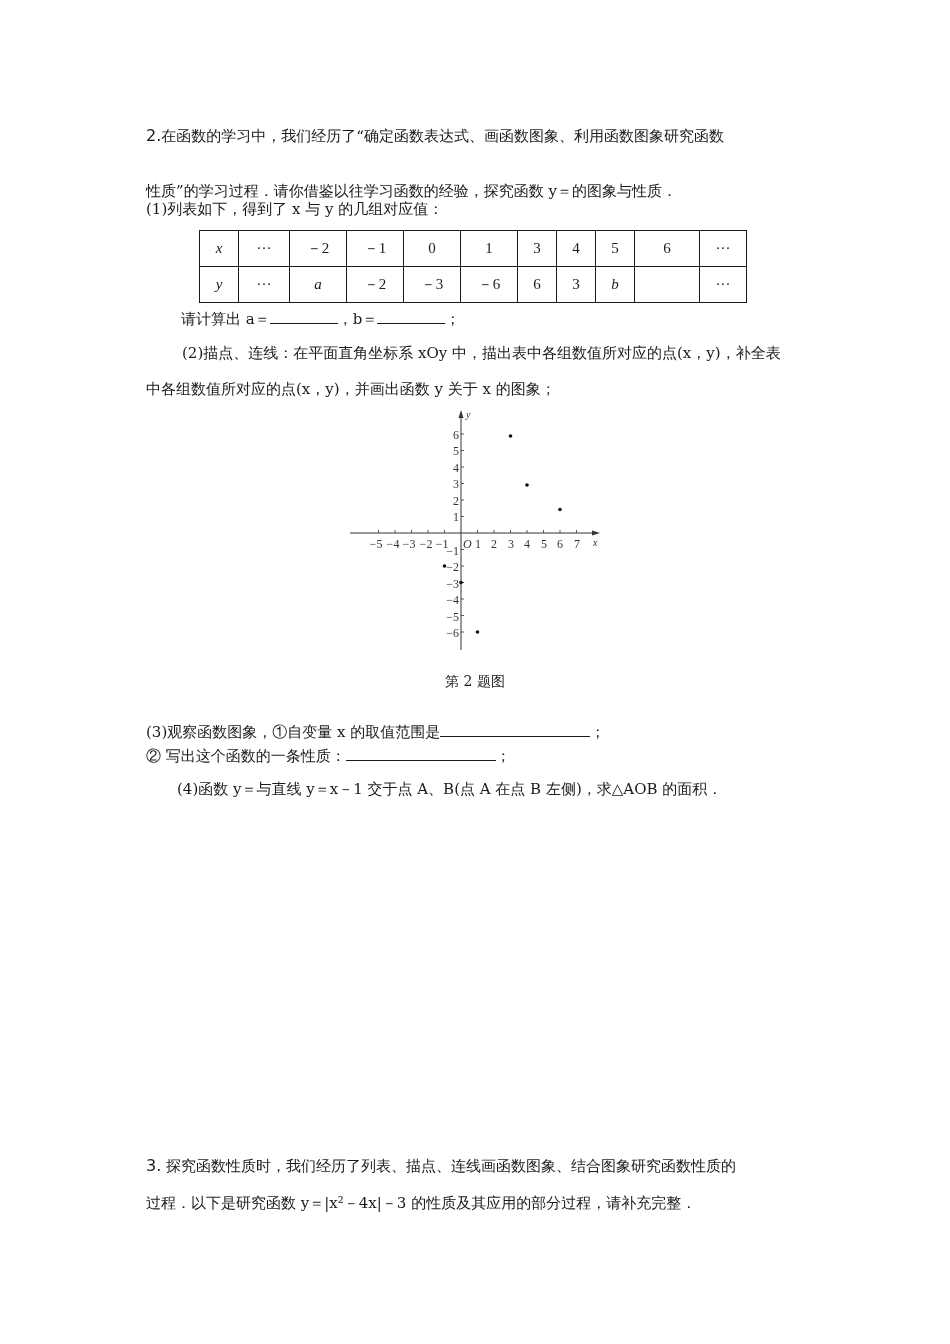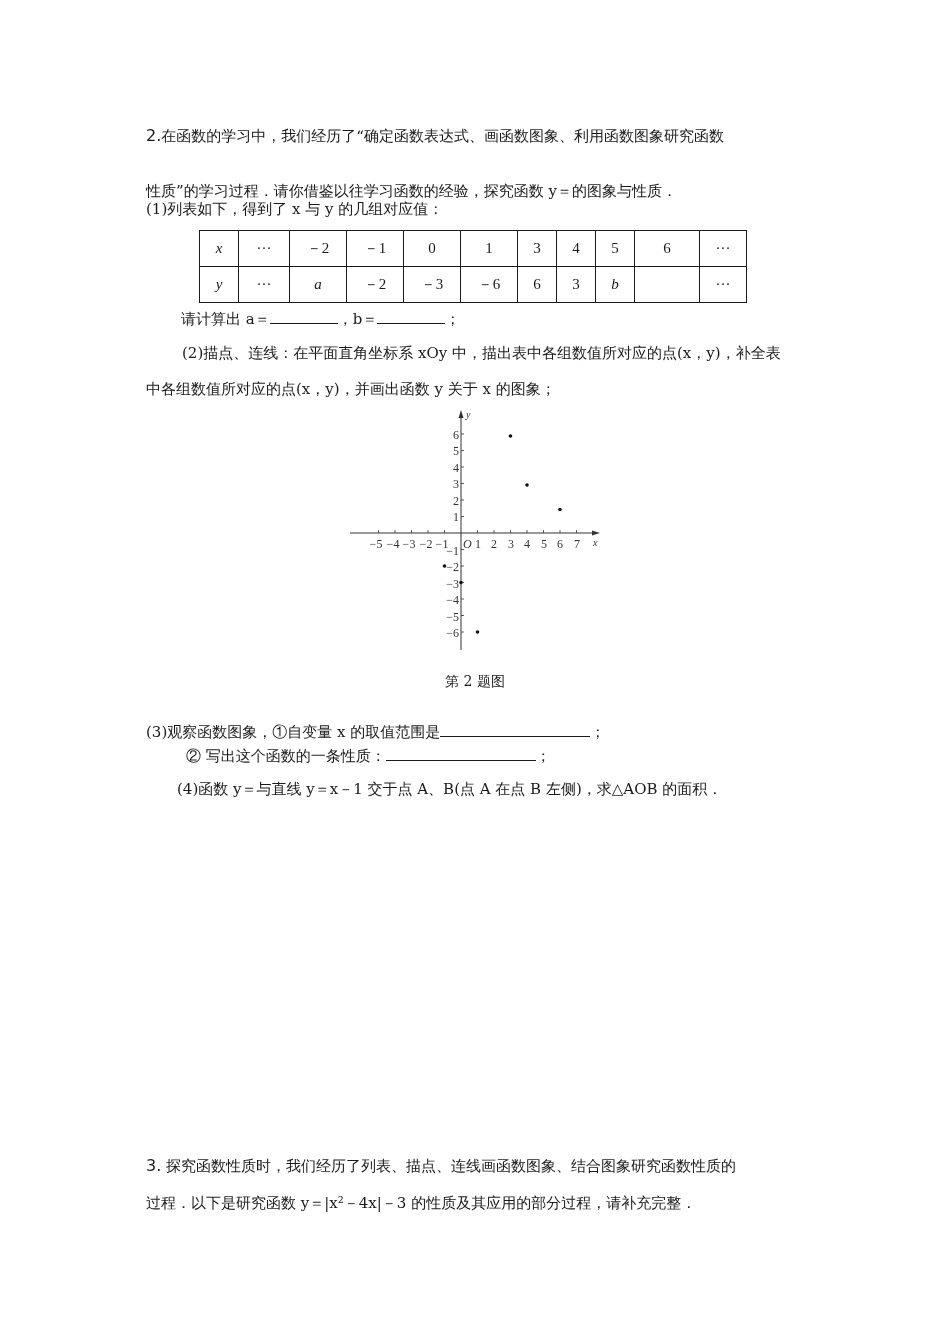--- a/index.html
+++ b/index.html
@@ -140,21 +140,21 @@
     <circle cx="527" cy="485" r="1.8"></circle>
     <circle cx="560" cy="509.5" r="1.8"></circle>
   </g>
 </svg>
 
 <div class="caption">第 2 题图</div>
 
 <div class="line" style="top:709px;margin-top:12px;">
   <span>(3)观察函数图象，①自变量 x 的取值范围是</span><span class="blank" style="width:150px"></span><span>；</span>
 </div>
-<div class="line" style="top:745px;margin-left:40px;">
+<div class="line" style="top:745px;">
   <span>② 写出这个函数的一条性质：</span><span class="blank" style="width:150px"></span><span>；</span>
 </div>
 <div class="line" style="top:781px;margin-left:31px;">(4)函数 y＝与直线 y＝x－1 交于点 A、B(点 A 在点 B 左侧)，求△AOB 的面积．</div>
 
 <div class="line" style="top:1158px;">
   <span class="num">3.</span><span> 探究函数性质时，我们经历了列表、描点、连线画函数图象、结合图象研究函数性质的</span>
 </div>
 <div class="line" style="top:1195px;">过程．以下是研究函数 y＝|x²－4x|－3 的性质及其应用的部分过程，请补充完整．</div>
 
 </body></html>

